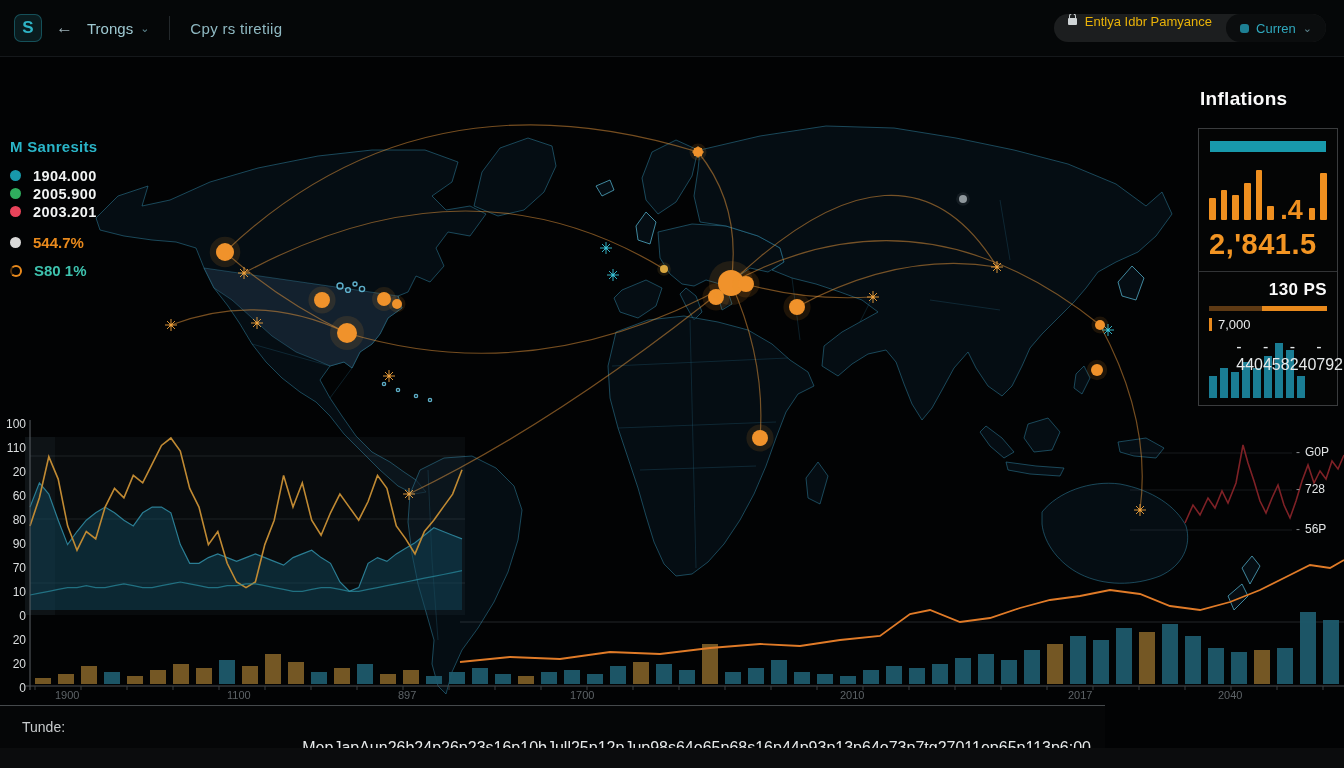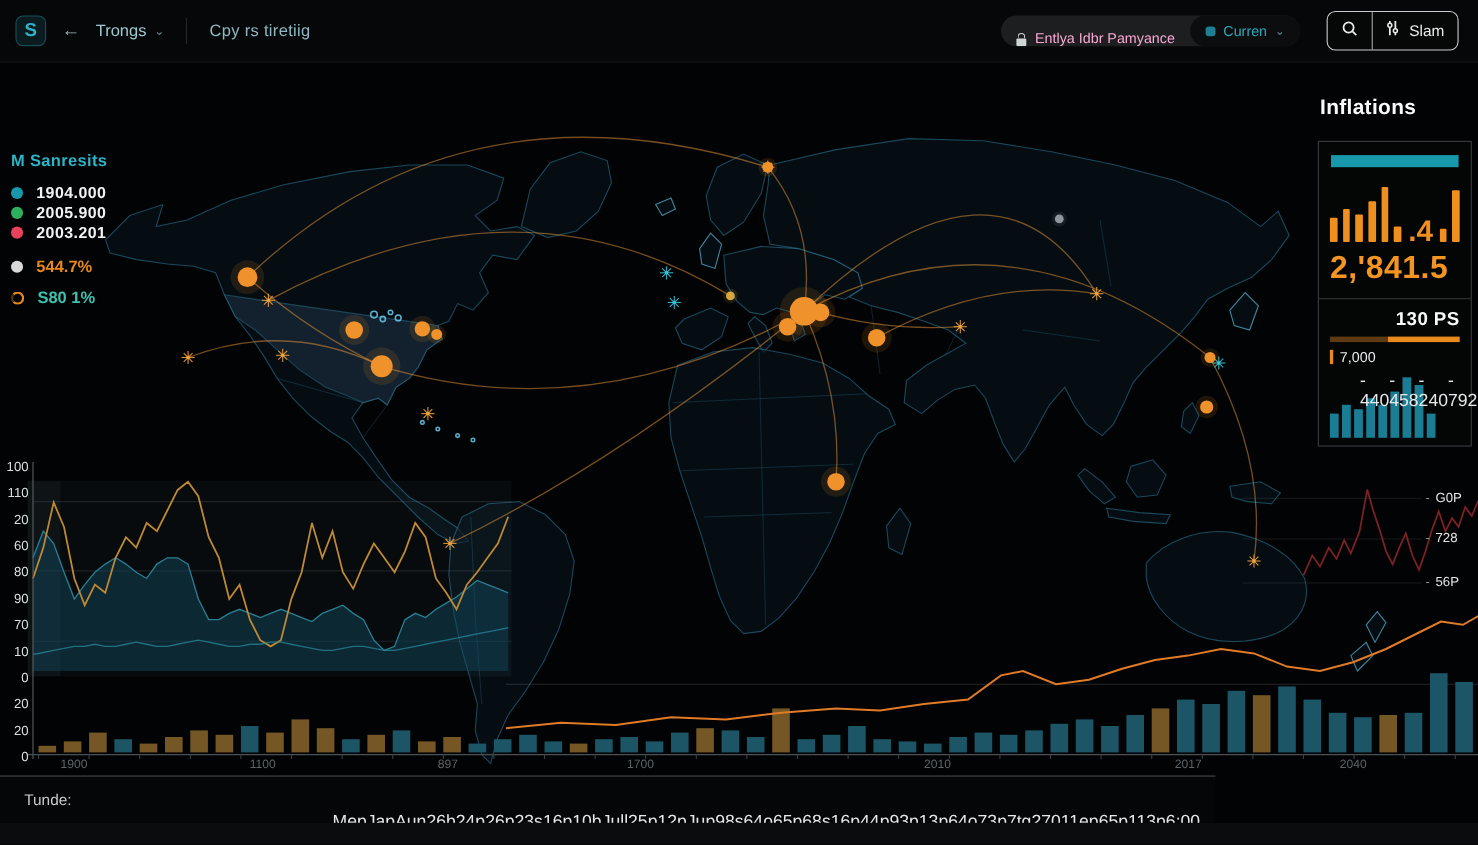--- a/index.html
+++ b/index.html
@@ -12,21 +12,21 @@
   .logo{width:26px;height:26px;border-radius:7px;background:rgba(44,170,190,.13);
         color:#2fb4c6;font-weight:bold;font-size:17px;display:flex;align-items:center;
         justify-content:center;border:1px solid rgba(47,180,198,.35);}
   .back{color:#9fb3ba;font-size:17px;}
   .navtitle{color:#9fc9d2;font-size:15px;display:flex;align-items:center;gap:7px;}
   .chev{color:#5f8791;font-size:11px;}
   .vdiv{width:1px;height:24px;background:#23282b;margin:0 6px;}
   .subtitle{color:#8fb9c2;font-size:15px;letter-spacing:.3px;}
   .tb-right{margin-left:auto;display:flex;align-items:center;gap:24px;padding-right:18px;}
   .pill{display:flex;align-items:center;height:28px;border-radius:14px;background:#1c1e1f;overflow:hidden;}
-  .pill-left{display:flex;align-items:flex-end;gap:8px;padding:0 14px;color:#f9a8d4;font-size:13px;height:100%;}
+  .pill-left{display:flex;align-items:flex-start;gap:8px;padding:0 14px;color:#eab308;font-size:13px;height:100%;}
   .lock{width:9px;height:7px;background:#cfd4d6;border-radius:1px;position:relative;margin-top:4px;}
   .lock:before{content:'';position:absolute;top:-5px;left:1px;width:5px;height:4px;
                border:1.5px solid #cfd4d6;border-bottom:none;border-radius:4px 4px 0 0;}
   .pill-right{display:flex;align-items:center;gap:7px;padding:0 14px;height:100%;
               background:#0b0d0e;color:#2fa8bd;font-size:13px;border-radius:14px;}
   .cdot{width:9px;height:9px;border-radius:3px;background:#1d7f93;}
   .searchbox{display:flex;align-items:center;height:34px;border:1.5px solid #c9cccd;
              border-radius:8px;background:#060808;}
   .sb-seg{display:flex;align-items:center;padding:0 12px;height:100%;gap:9px;}
   .sb-div{width:1px;height:100%;background:#c9cccd;opacity:.8;}
@@ -95,42 +95,20 @@
   <div class="tb-right">
     <div class="pill">
       <div class="pill-left">
         <span class="lock"></span>
         <span>Entlya Idbr Pamyance</span>
       </div>
       <div class="pill-right">
         <span class="cdot"></span>
         <span>Curren</span>
         <span class="chev">⌄</span>
-      </div>
-    </div>
-    <div class="searchbox">
-      <div class="sb-seg">
-        <span>
-          <svg width="16" height="16" viewBox="0 0 16 16">
-              <circle cx="7" cy="7" r="4.6" fill="none" stroke="#e8eaeb" stroke-width="1.6"></circle>
-              <line x1="10.5" y1="10.5" x2="14" y2="14" stroke="#e8eaeb" stroke-width="1.6"></line>
-            </svg>
-        </span>
-      </div>
-      <div class="sb-div"></div>
-      <div class="sb-seg">
-        <span>
-          <svg width="12" height="15" viewBox="0 0 12 15">
-              <line x1="3.5" y1="1" x2="3.5" y2="14" stroke="#e8eaeb" stroke-width="1.6"></line>
-              <line x1="8.5" y1="1" x2="8.5" y2="14" stroke="#e8eaeb" stroke-width="1.6"></line>
-              <circle cx="3.5" cy="5" r="1.8" fill="#060808" stroke="#e8eaeb" stroke-width="1.4"></circle>
-              <circle cx="8.5" cy="10" r="1.8" fill="#060808" stroke="#e8eaeb" stroke-width="1.4"></circle>
-            </svg>
-        </span>
-        <span class="sb-label">Slam</span>
       </div>
     </div>
   </div>
 </div>
 
 <div class="stage">
 
   <svg class="layer" id="map-svg" width="1344" height="712" viewBox="0 0 1344 712">
     <g stroke="rgba(45,125,155,0.55)" stroke-width="1" fill="rgba(9,20,30,0.6)">
 

